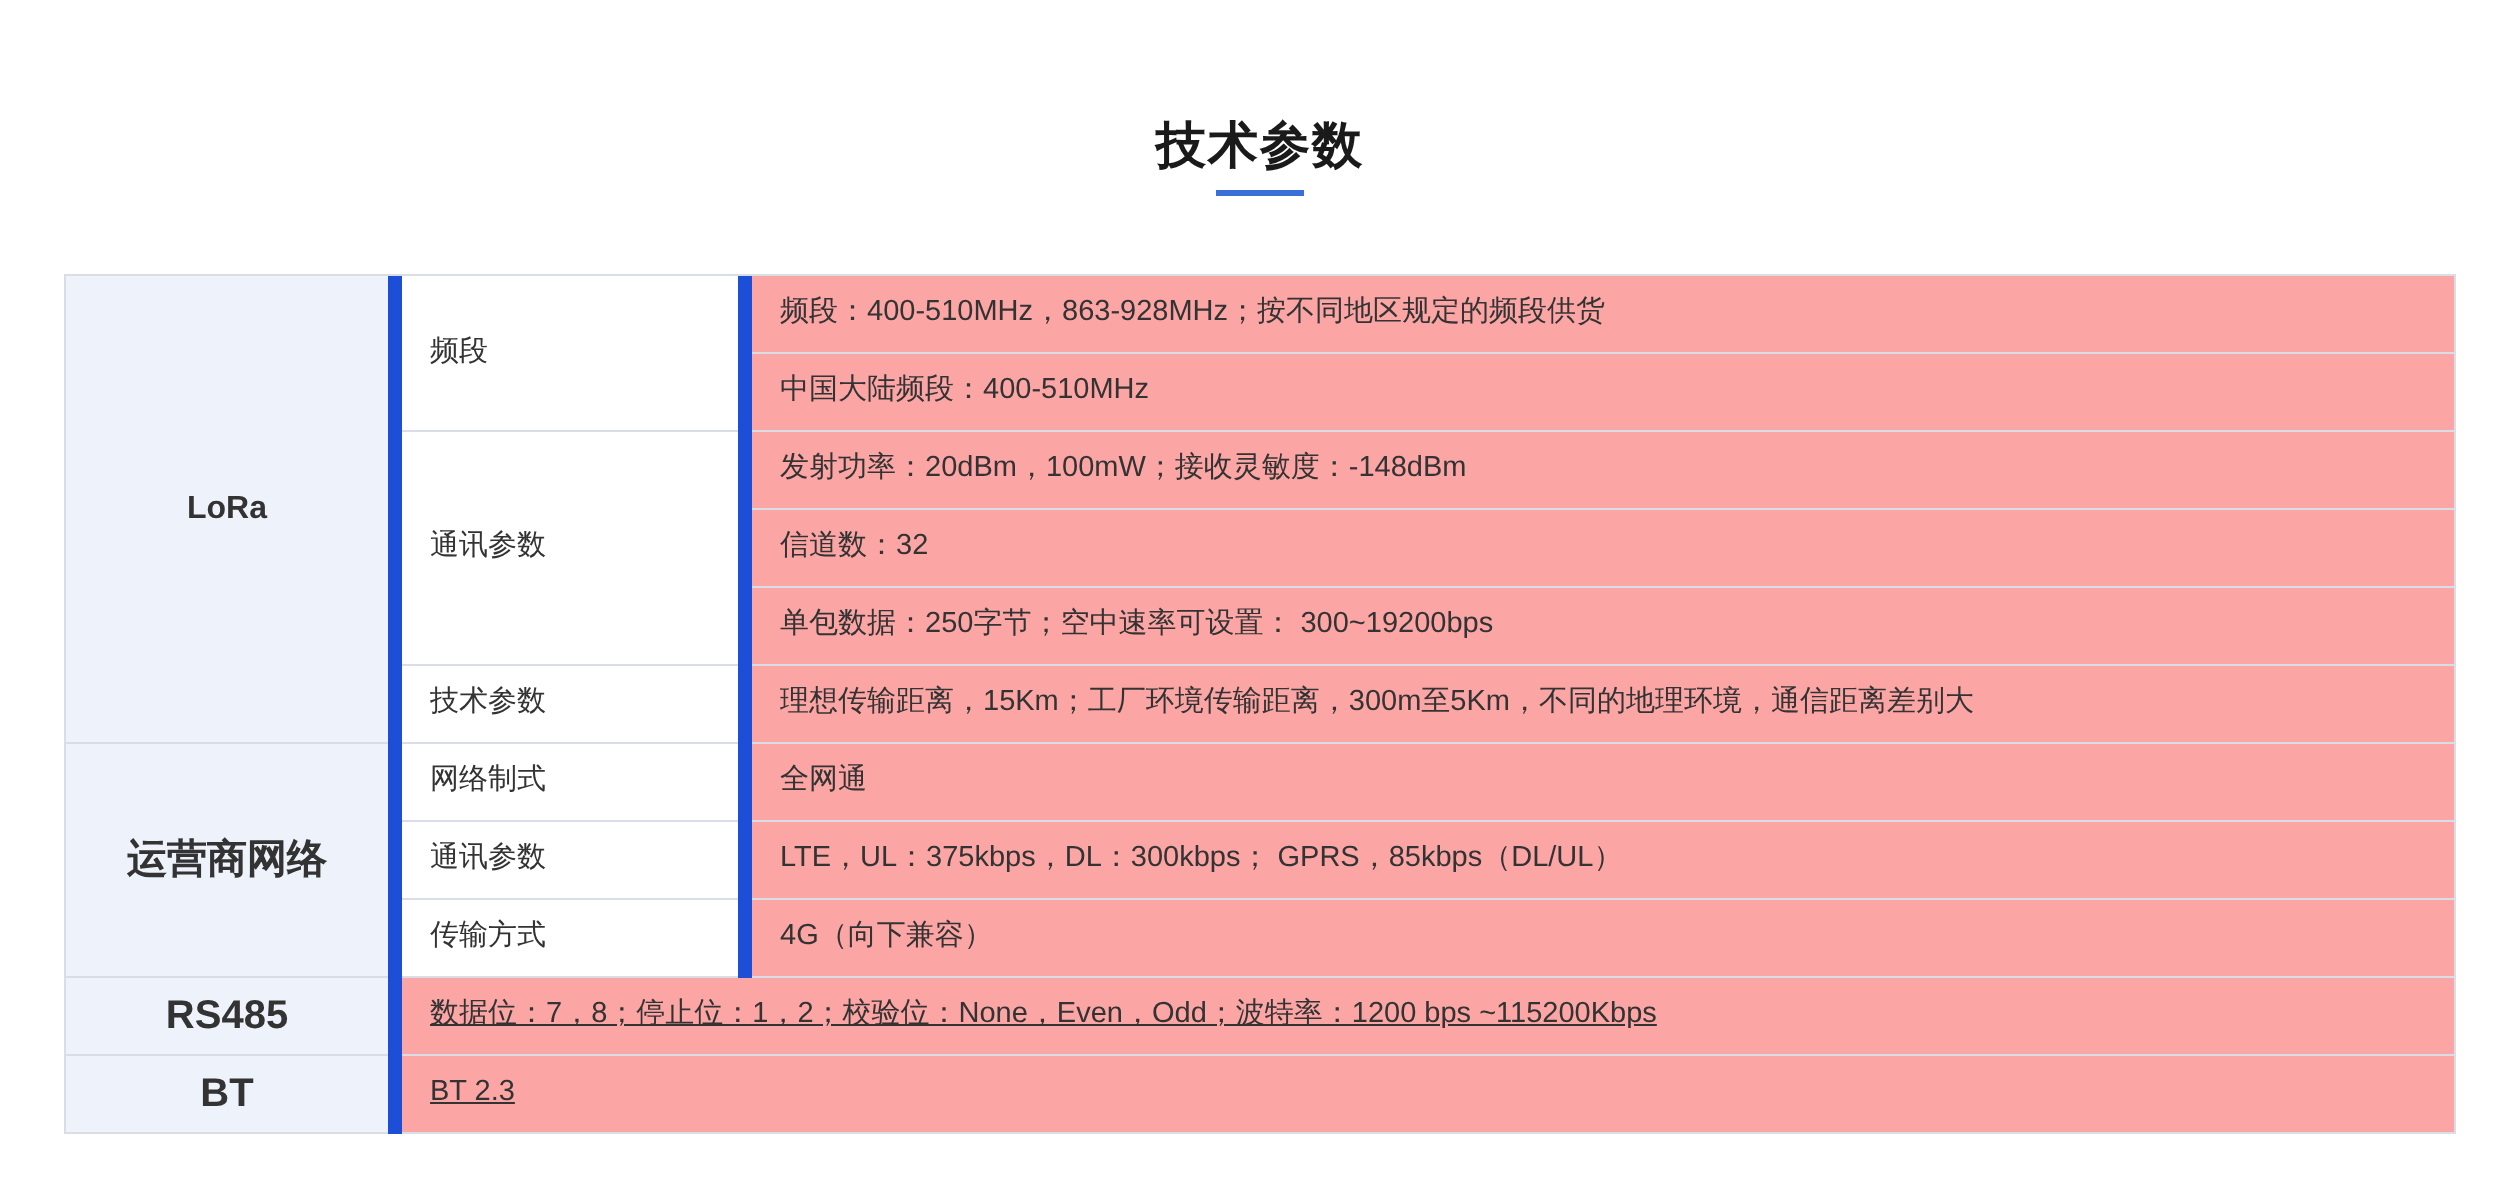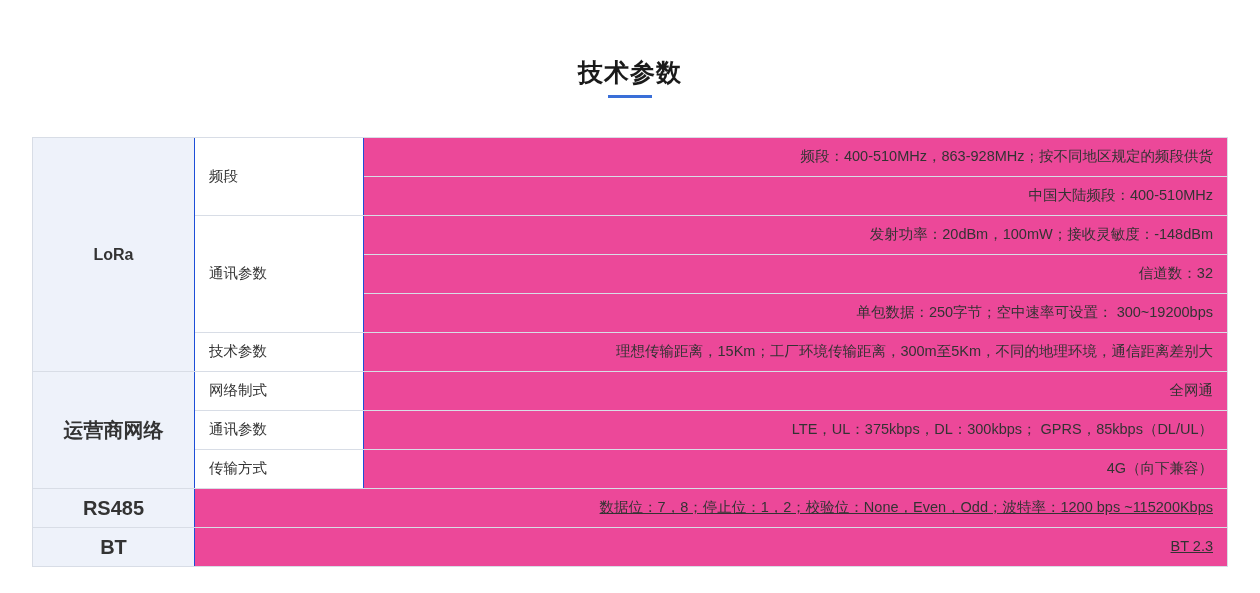--- a/index.html
+++ b/index.html
@@ -58,21 +58,21 @@
 
   .spec-table {
     width: 100%;
     border-collapse: collapse;
     table-layout: fixed;
     font-size: 14.5px;
   }
 
   .spec-table td {
     border-bottom: 1px solid #d8dde6;
-    border-right: 1px solid #1d4ed8;
+    border-right: 7px solid #1d4ed8;
     padding: 0 14px;
     height: 38px;
     vertical-align: middle;
     line-height: 1.5;
     color: #333333;
     word-break: break-word;
   }
   .spec-table td:last-child {
     border-right: none;
   }
@@ -87,22 +87,21 @@
     padding-left: 18px;
   }
   
   .col-sub {
     width: 140px;
     background: #ffffff;
     color: #333333;
   }
   
   .col-val {
-    background: #ec4899;
-    text-align: right;
+    background: #fca5a5;
   }
 
   .cat-lora {
     font-size: 16px;
   }
   .cat-plain {
     font-size: 20px;
   }
   .full-span-val {
     padding-left: 18px;

